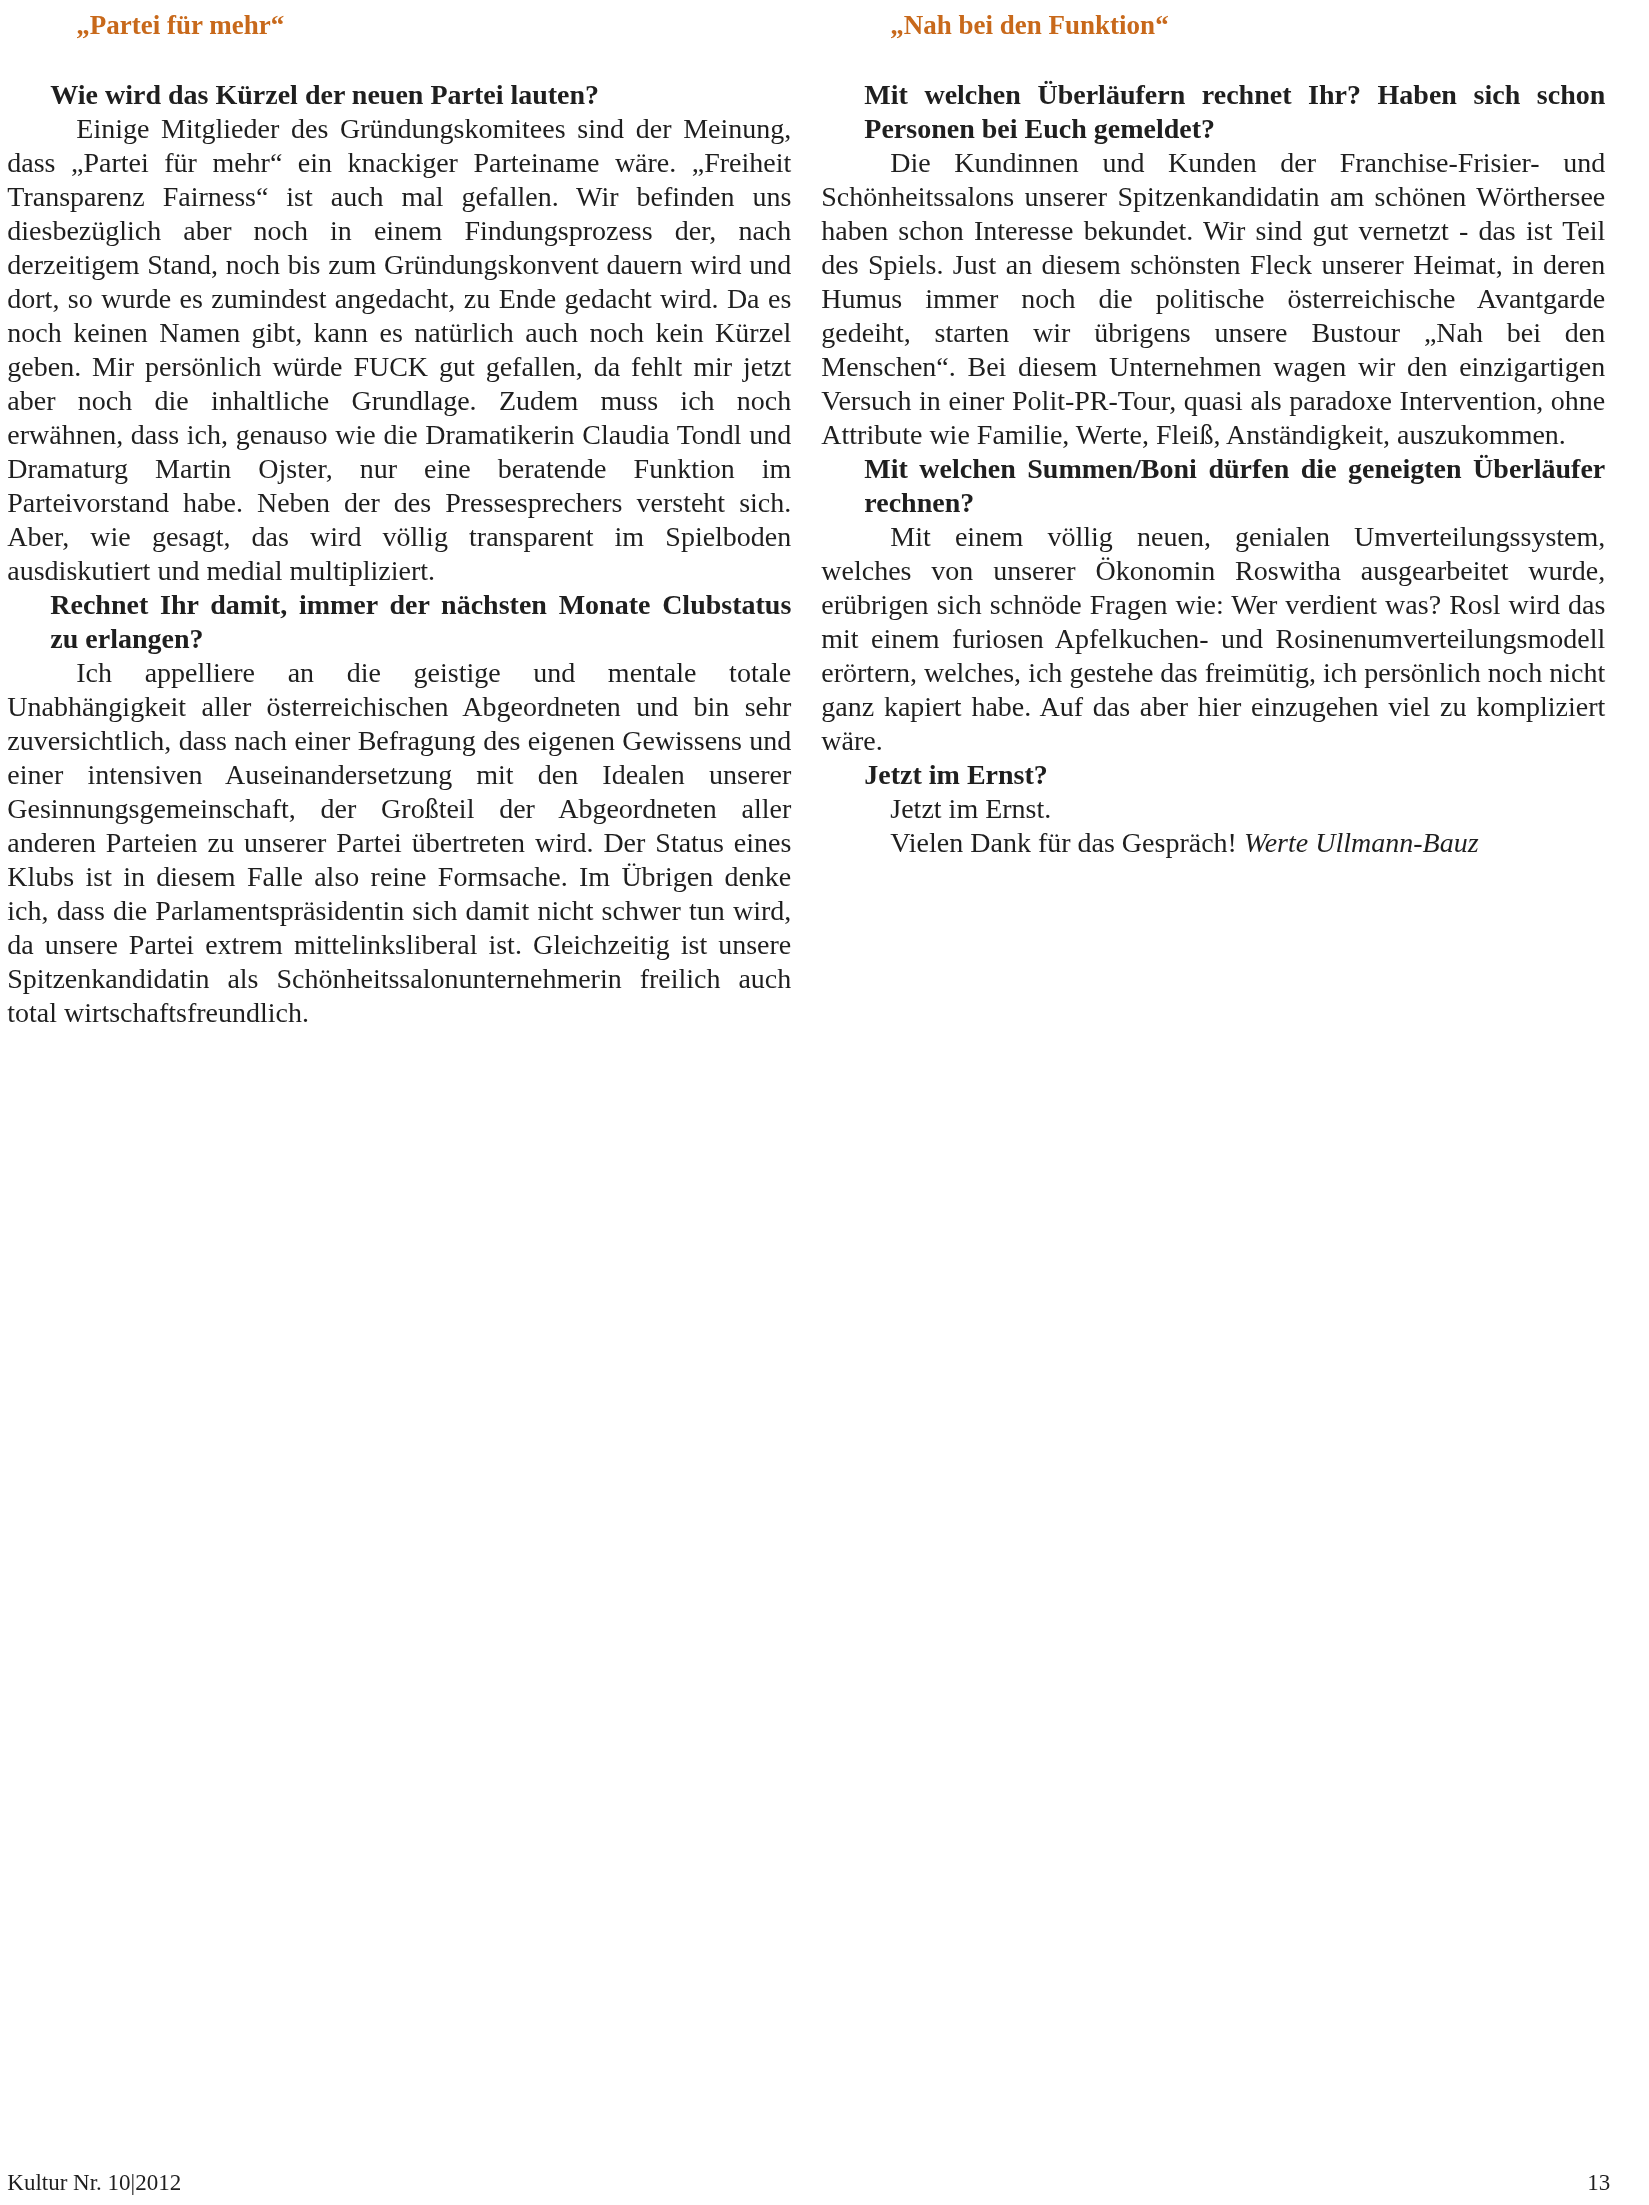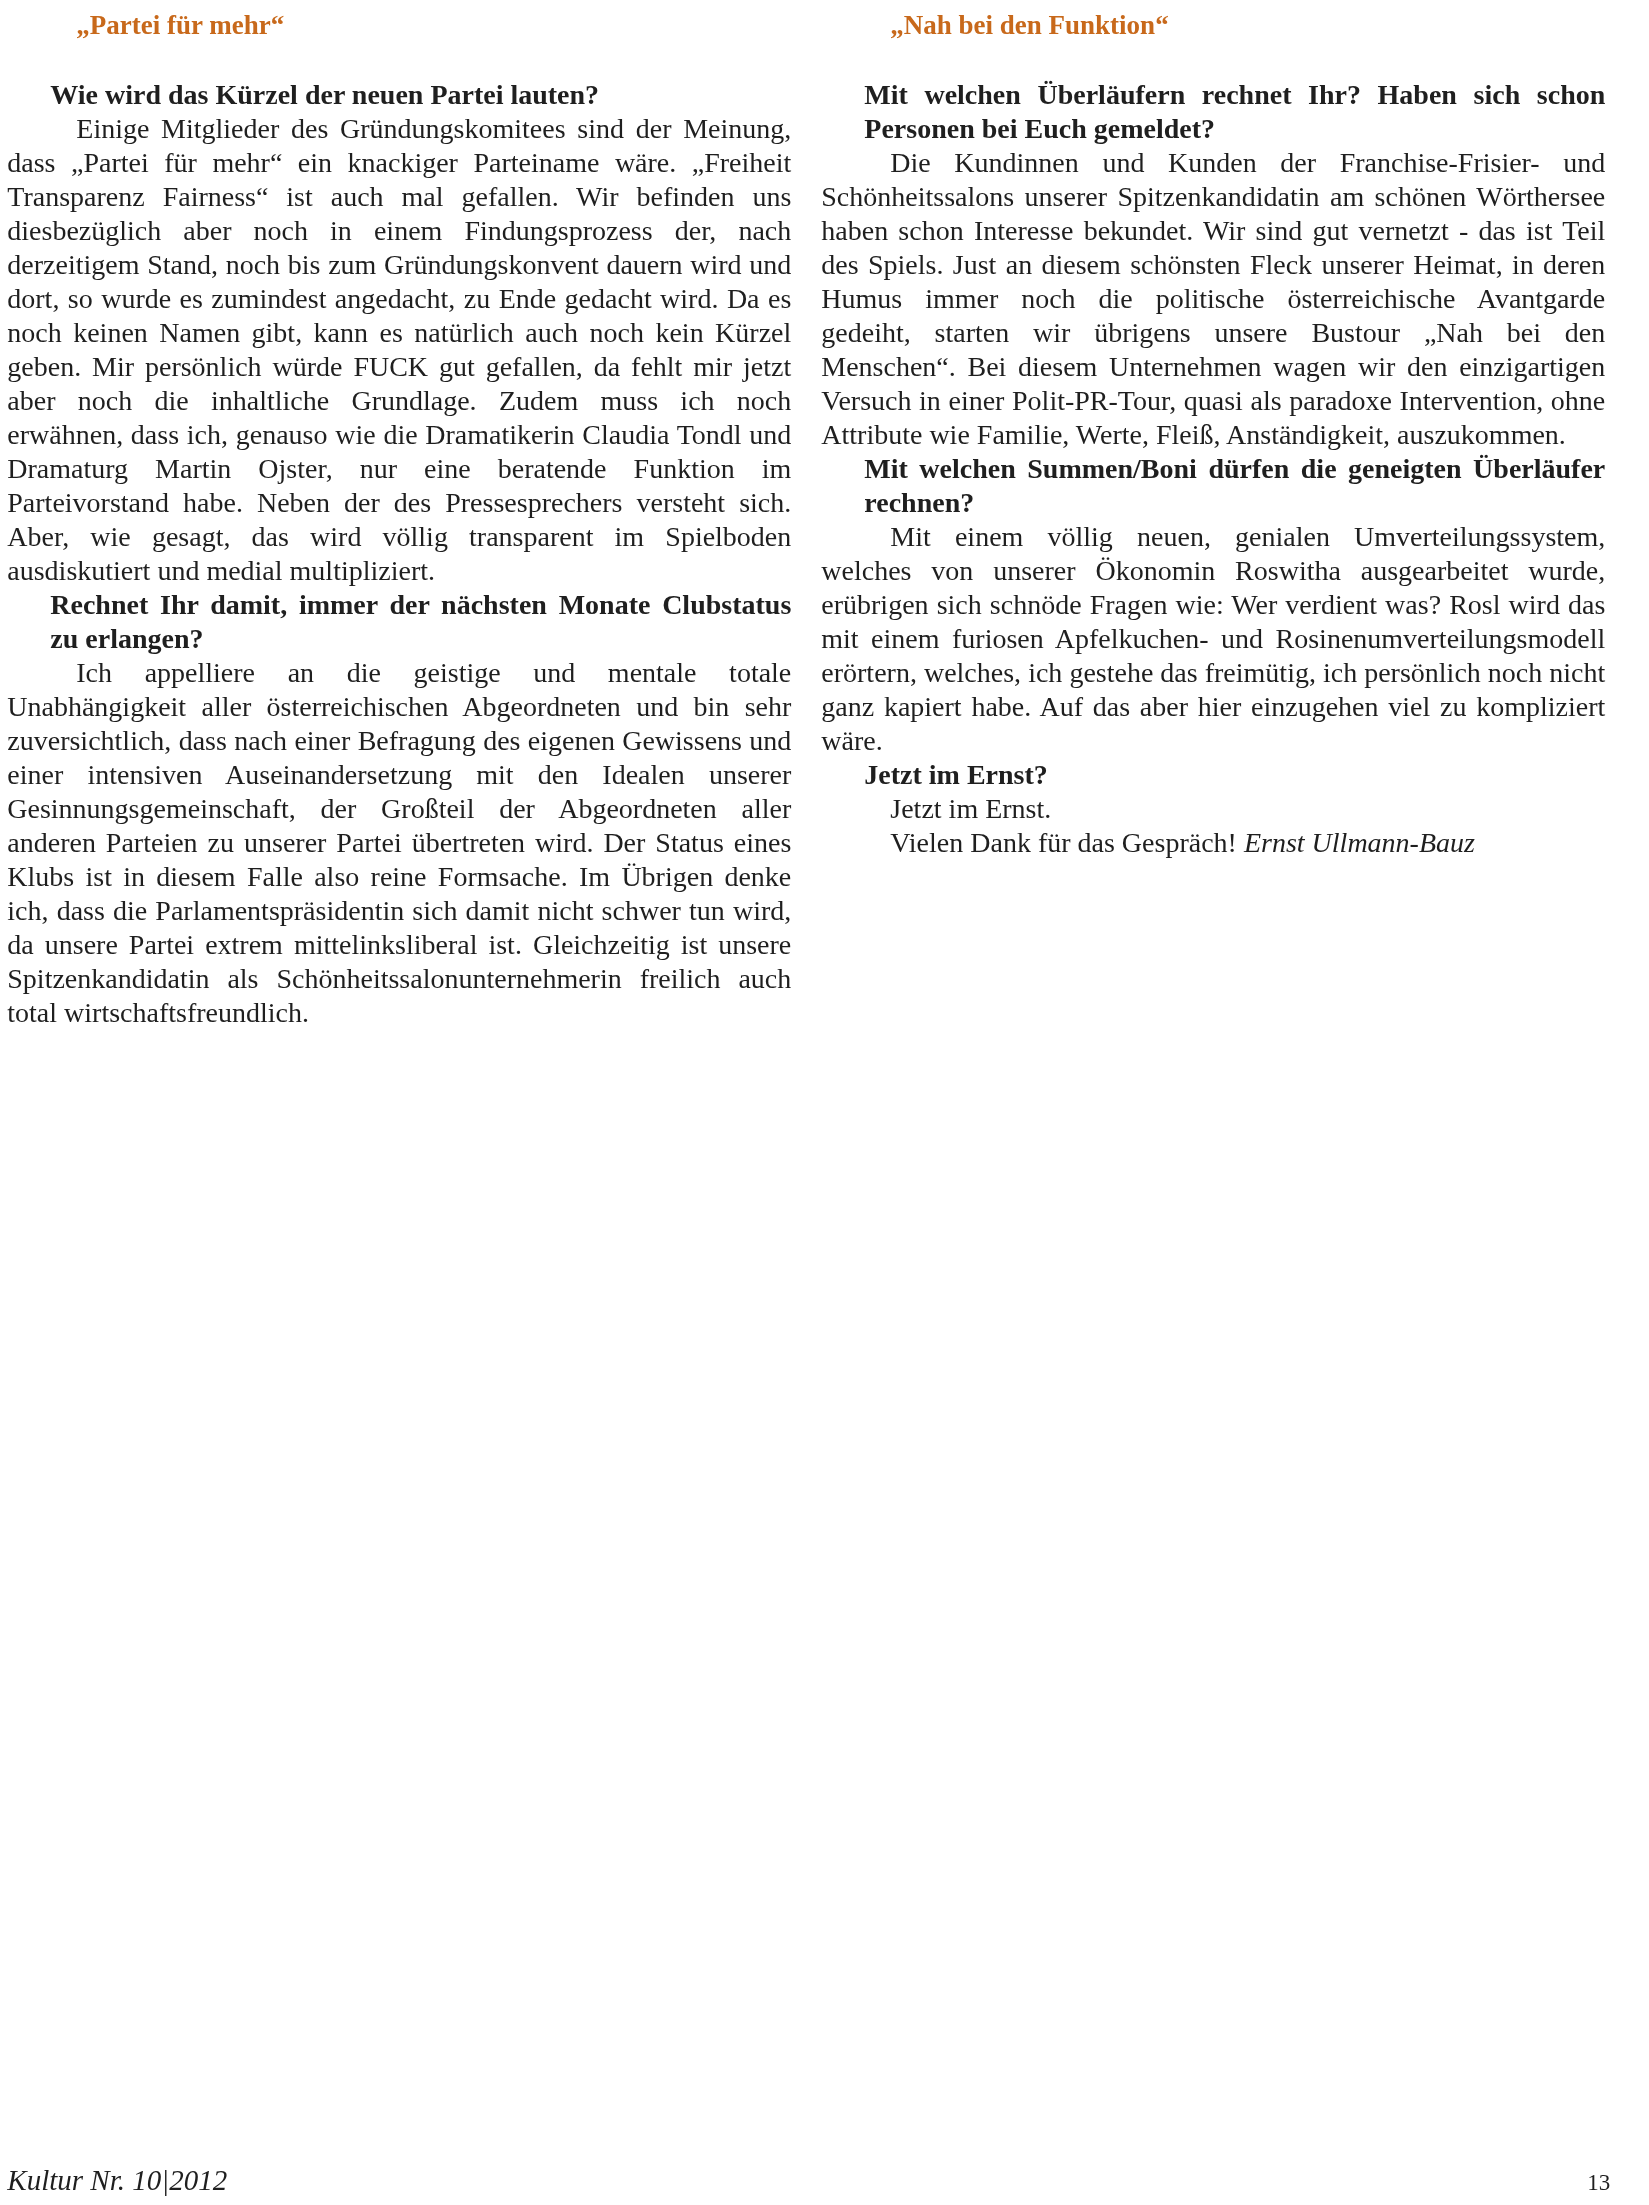--- a/index.html
+++ b/index.html
@@ -59,23 +59,22 @@
   .page-footer {
     position: absolute;
     left: 7.3px;
     top: 2165px;
     width: 1603px;
     display: flex;
     justify-content: space-between;
     align-items: baseline;
   }
   .issue {
-    font-size: 29px;
+    font-size: 23px;
     line-height: 28px;
-    font-style: italic;
   }
   .pagenum {
     font-size: 23px;
     line-height: 36px;
   }
 </style>
 </head>
 <body style="background: rgb(255, 255, 255); color: rgb(31, 31, 31);">
 
 <div class="content">
@@ -92,21 +91,21 @@
 
   <section class="column">
     <h1 class="col-header">„Nah bei den Funktion“</h1>
     <div class="blocks">
       <p class="question">Mit welchen Überläufern rechnet Ihr? Haben sich schon Personen bei Euch gemeldet?</p>
       <p class="answer">Die Kundinnen und Kunden der Franchise-Frisier- und Schönheitssalons unserer Spitzenkandidatin am schönen Wörthersee haben schon Interesse bekundet. Wir sind gut vernetzt - das ist Teil des Spiels. Just an diesem schönsten Fleck unserer Heimat, in deren Humus immer noch die politische österreichische Avantgarde gedeiht, starten wir übrigens unsere Bustour „Nah bei den Menschen“. Bei diesem Unternehmen wagen wir den einzigartigen Versuch in einer Polit-PR-Tour, quasi als paradoxe Intervention, ohne Attribute wie Familie, Werte, Fleiß, Anständigkeit, auszukommen.</p>
       <p class="question">Mit welchen Summen/Boni dürfen die geneigten Überläufer rechnen?</p>
       <p class="answer">Mit einem völlig neuen, genialen Umverteilungssystem, welches von unserer Ökonomin Roswitha ausgearbeitet wurde, erübrigen sich schnöde Fragen wie: Wer verdient was? Rosl wird das mit einem furiosen Apfelkuchen- und Rosinenumverteilungsmodell erörtern, welches, ich gestehe das freimütig, ich persönlich noch nicht ganz kapiert habe. Auf das aber hier einzugehen viel zu kompliziert wäre.</p>
       <p class="question">Jetzt im Ernst?</p>
       <p class="answer">Jetzt im Ernst.</p>
-      <p class="closing"><span>Vielen Dank für das Gespräch!</span> <em>Ernst Ullmann-Bauz</em></p>
+      <p class="closing"><span>Vielen Dank für das Gespräch!</span> <em>Werte Ullmann-Bauz</em></p>
     </div>
   </section>
 
 </div>
 
 <div class="page-footer">
   <span class="issue">Kultur Nr. 10|2012</span>
   <span class="pagenum">13</span>
 </div>
 

